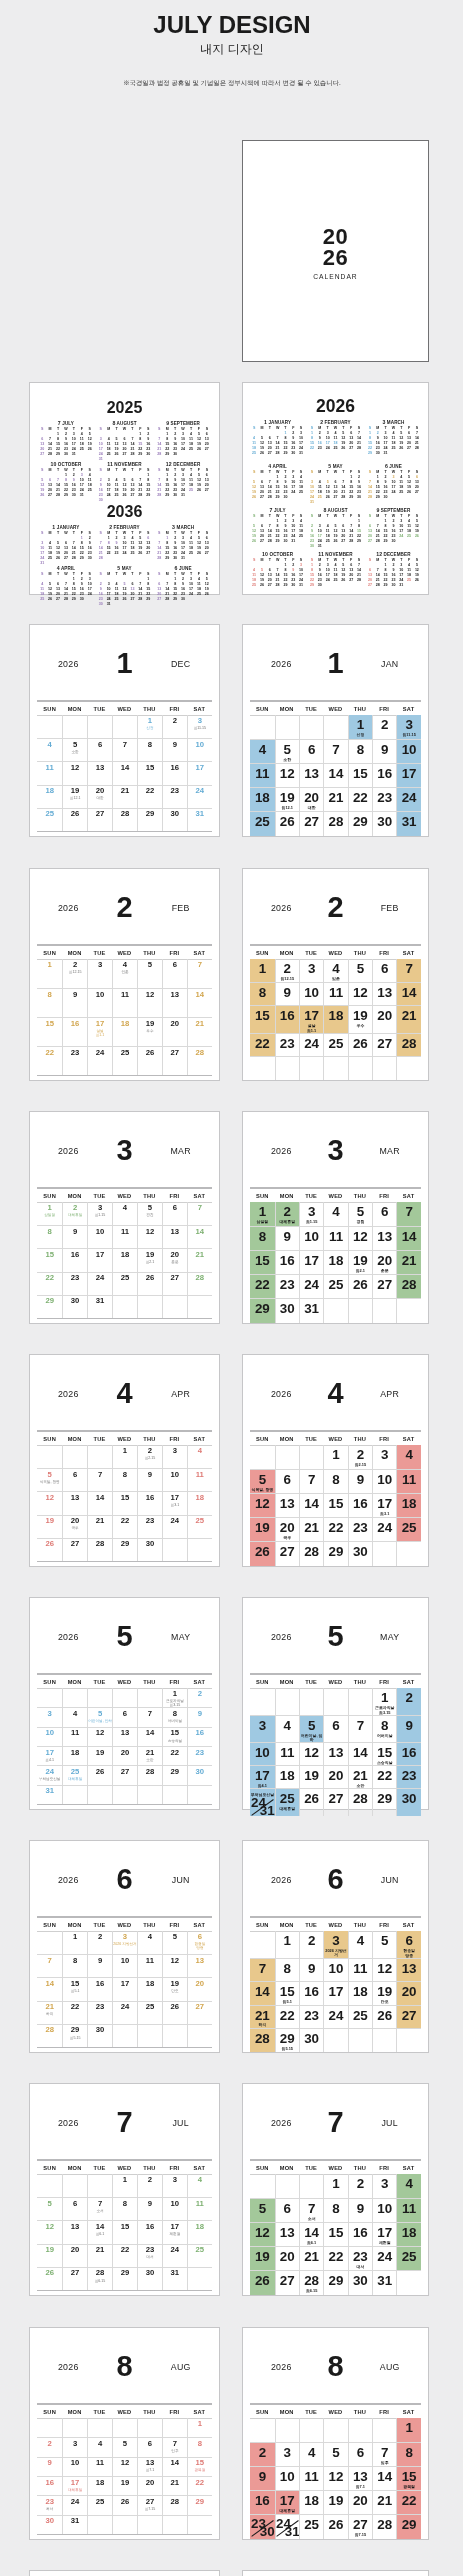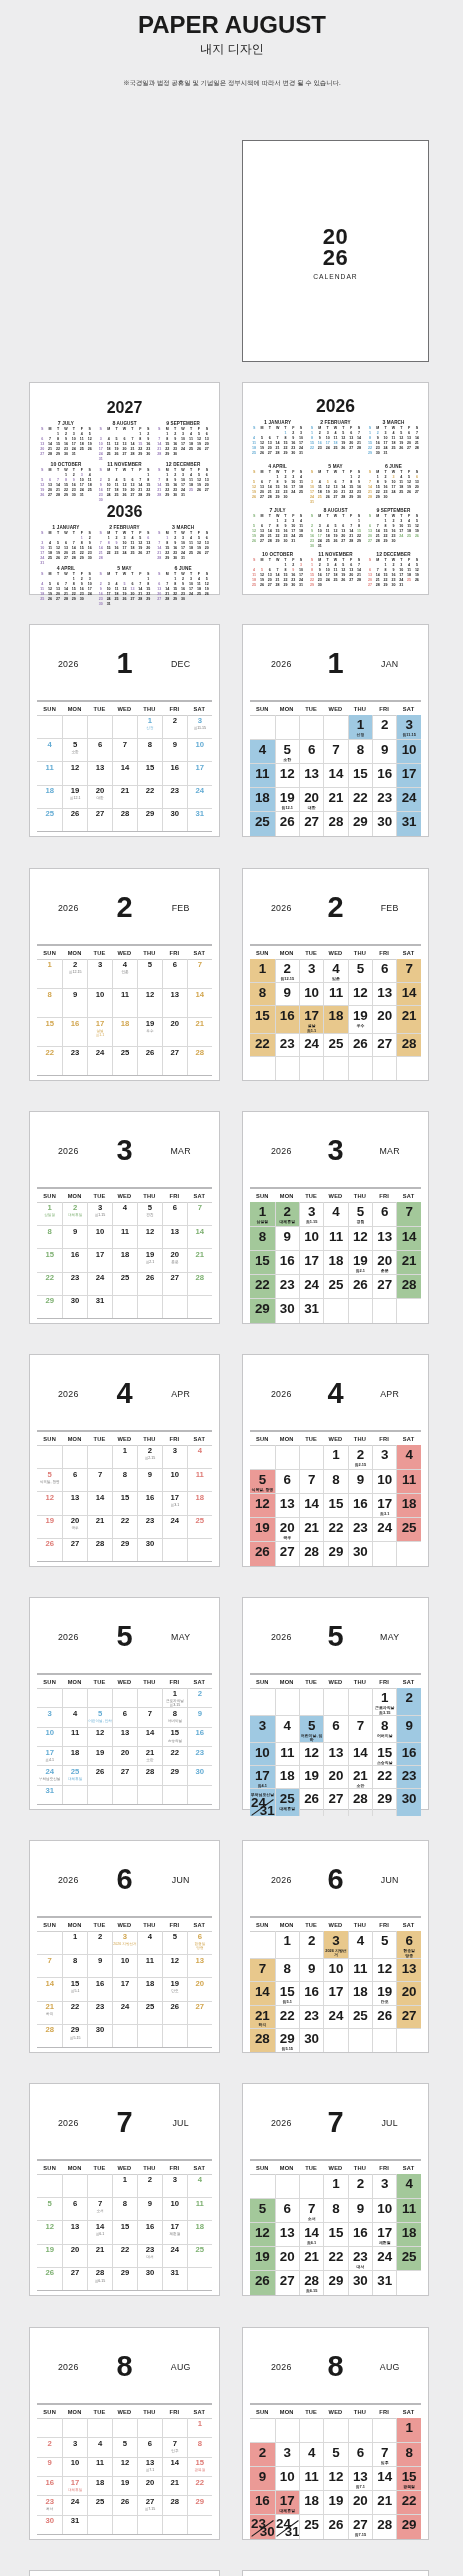--- a/index.html
+++ b/index.html
@@ -41,35 +41,35 @@
   .combo-wrap{position:relative;width:20.6px;height:18.5px;margin:0.5px auto 0}
   .combo-wrap .ca{position:absolute;left:-1px;top:-1.5px}
   .combo-wrap .cb{position:absolute;right:-2.1px;bottom:-1.5px}
   .combo-wrap::after{content:'';position:absolute;left:-3.1px;right:-3.1px;top:49%;height:0.8px;
         background:#1b1b1b;transform:rotate(-36deg)}
 </style>
 </head>
 <body>
 
 <div class="title-block">
-  <div class="main-title">PAPER AUGUST</div>
+  <div class="main-title">JULY DESIGN</div>
   <div class="sub-title">내지 디자인</div>
   <div class="note-line">※국경일과 법정 공휴일 및 기념일은 정부시책에 따라서 변경 될 수 있습니다.</div>
 </div>
 
 <div class="page cover-page" id="cover" style="left:242px;top:140px;width:187px;height:222px">
   <div class="cover-block">
     <div class="cover-year">20</div>
     <div class="cover-year">26</div>
     <div class="cover-label">CALENDAR</div>
   </div>
 </div>
 
 <div class="page" id="ov-left" style="left:29px;top:382px;width:191px;height:213px">
-    <div class="ov-title" style="top: 15.5px;">2027</div>
+    <div class="ov-title" style="top: 15.5px;">2025</div>
     <div class="minis" style="left: 8.2px; right: 8.2px; top: 37px; grid-auto-rows: 41px;">
       <div class="mini">
         <div class="mini-h"><b>7</b> JULY</div>
         <div class="mini-grid">
           <span class="mini-wd" style="color: rgb(150, 120, 184);">S</span>
           <span class="mini-wd">M</span>
           <span class="mini-wd">T</span>
           <span class="mini-wd">W</span>
           <span class="mini-wd">T</span>
           <span class="mini-wd">F</span>

